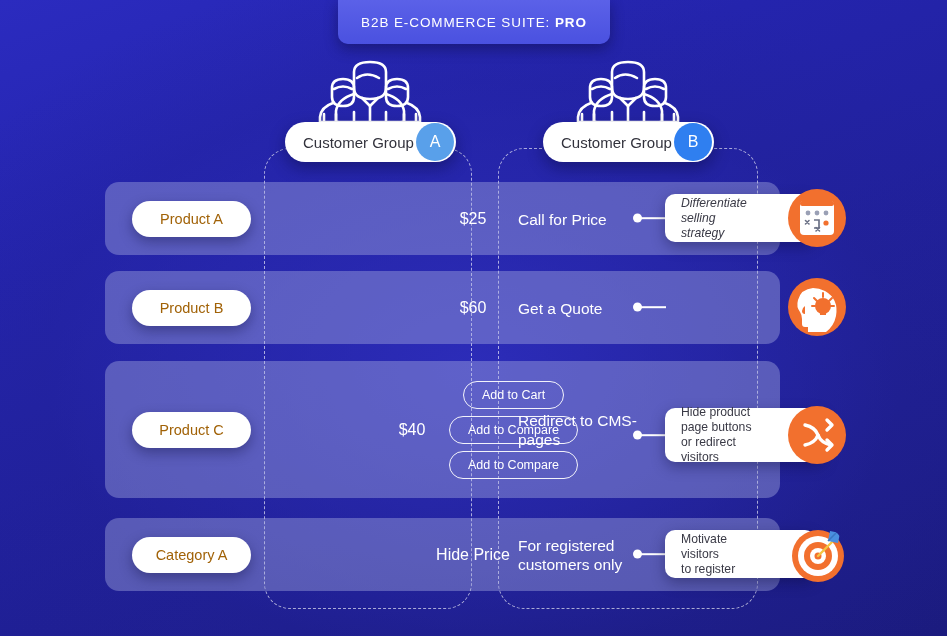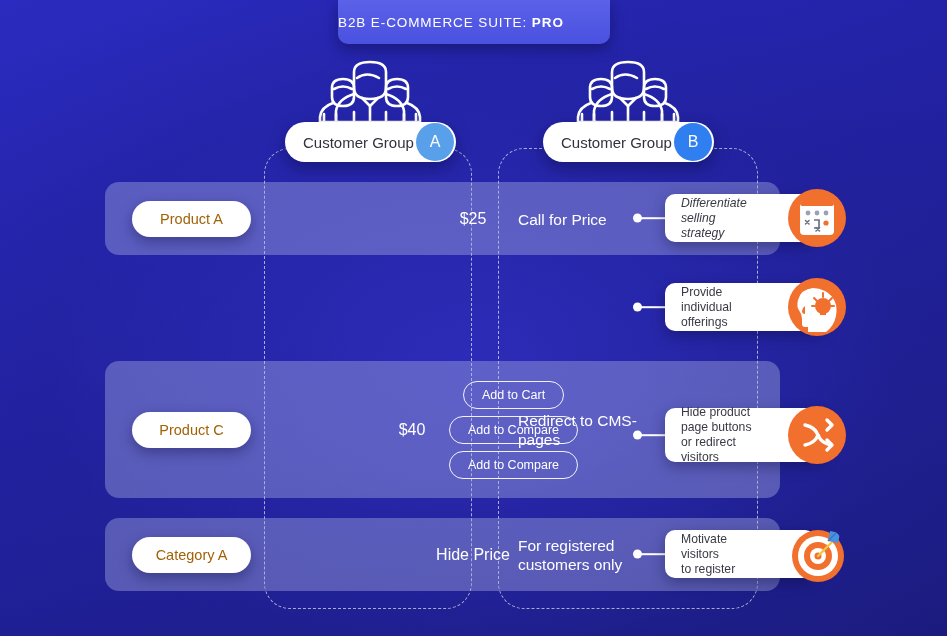--- a/index.html
+++ b/index.html
@@ -14,21 +14,21 @@
       radial-gradient(ellipse 780px 520px at 50% 58%, rgba(46,46,190,0.85) 0%, rgba(34,34,150,0.25) 55%, rgba(26,26,110,0) 78%),
       linear-gradient(160deg,#2b2bbf 0%,#2424ad 28%,#202099 58%,#1b1b7e 100%);
   }
 
   
   .banner{
     position:absolute;left:338px;top:0;width:272px;height:44px;
     border-radius:0 0 10px 10px;
     background:linear-gradient(180deg,#5b61e8 0%,#4a51e0 100%);
     box-shadow:0 5px 14px rgba(10,10,60,.45);
-    display:flex;align-items:center;
+    display:flex;align-items:center;justify-content:center;
   }
   .banner-text{
     color:#fff;font-size:13.5px;letter-spacing:.9px;font-weight:400;
     white-space:nowrap;
   }
   .banner-text b{font-weight:700;}
 
   
   .dashcol{
     position:absolute;top:148px;height:461px;
@@ -211,20 +211,27 @@
   </div>
 
   <div class="row r1">
     <div class="prod-pill">
       <span>Product A</span>
     </div>
     <div class="price center">$25</div>
     <div class="rtext">Call for Price</div>
   </div>
 
+  <div class="row r2">
+    <div class="prod-pill">
+      <span>Product B</span>
+    </div>
+    <div class="price center">$60</div>
+    <div class="rtext">Get a Quote</div>
+  </div>
 
   <div class="row r3">
     <div class="prod-pill">
       <span>Product C</span>
     </div>
     <div class="price left">$40</div>
     <div class="btnstack">
       <div class="obtn">Add to Cart</div>
       <div class="obtn">Add to Compare</div>
       <div class="obtn">Add to Compare</div>
@@ -257,23 +264,20 @@
         <path d="M26 31 h5 v8 h-5" fill="none" stroke="#6b7186" stroke-width="1.7"></path>
         <path d="M17.5 31.5 l3.5 3.5 M21 31.5 l-3.5 3.5" stroke="#6b7186" stroke-width="1.6" stroke-linecap="round"></path>
         <path d="M28 38.5 l3.5 3.5 M31.5 38.5 l-3.5 3.5" stroke="#6b7186" stroke-width="1.6" stroke-linecap="round"></path>
       </svg>
     </div>
   </div>
 
   <div class="callout c2">
     <div class="cdot"></div>
     <div class="cline"></div>
-    <div class="cbox">
-      <span><span>Provide individual</span><br><span>offerings</span></span>
-    </div>
     <div class="cicon">
       <svg viewBox="0 0 58 58" width="58" height="58">
         <path d="M25 10 q-12 1 -15 12 q-2 7 2 12 q2 3 2 7 v5 q0 3 3 3 h3 v5 h18 q8 -6 10 -16 q3 -17 -11 -25 q-6 -3 -12 -3 z" fill="#ffffff"></path>
         <path d="M17 28 q-3 2 -3 5 q0 3 3 3" fill="#f2702e"></path>
         <circle cx="35" cy="28" r="8" fill="#f2702e"></circle>
         <path d="M32 33 h6 v4 h-6 z" fill="#f2702e"></path>
         <path d="M35 15 v4 M26 20 l3 3 M44 20 l-3 3 M24 28 h3 M46 28 h-3" stroke="#f2702e" stroke-width="2" stroke-linecap="round"></path>
       </svg>
     </div>
   </div>

